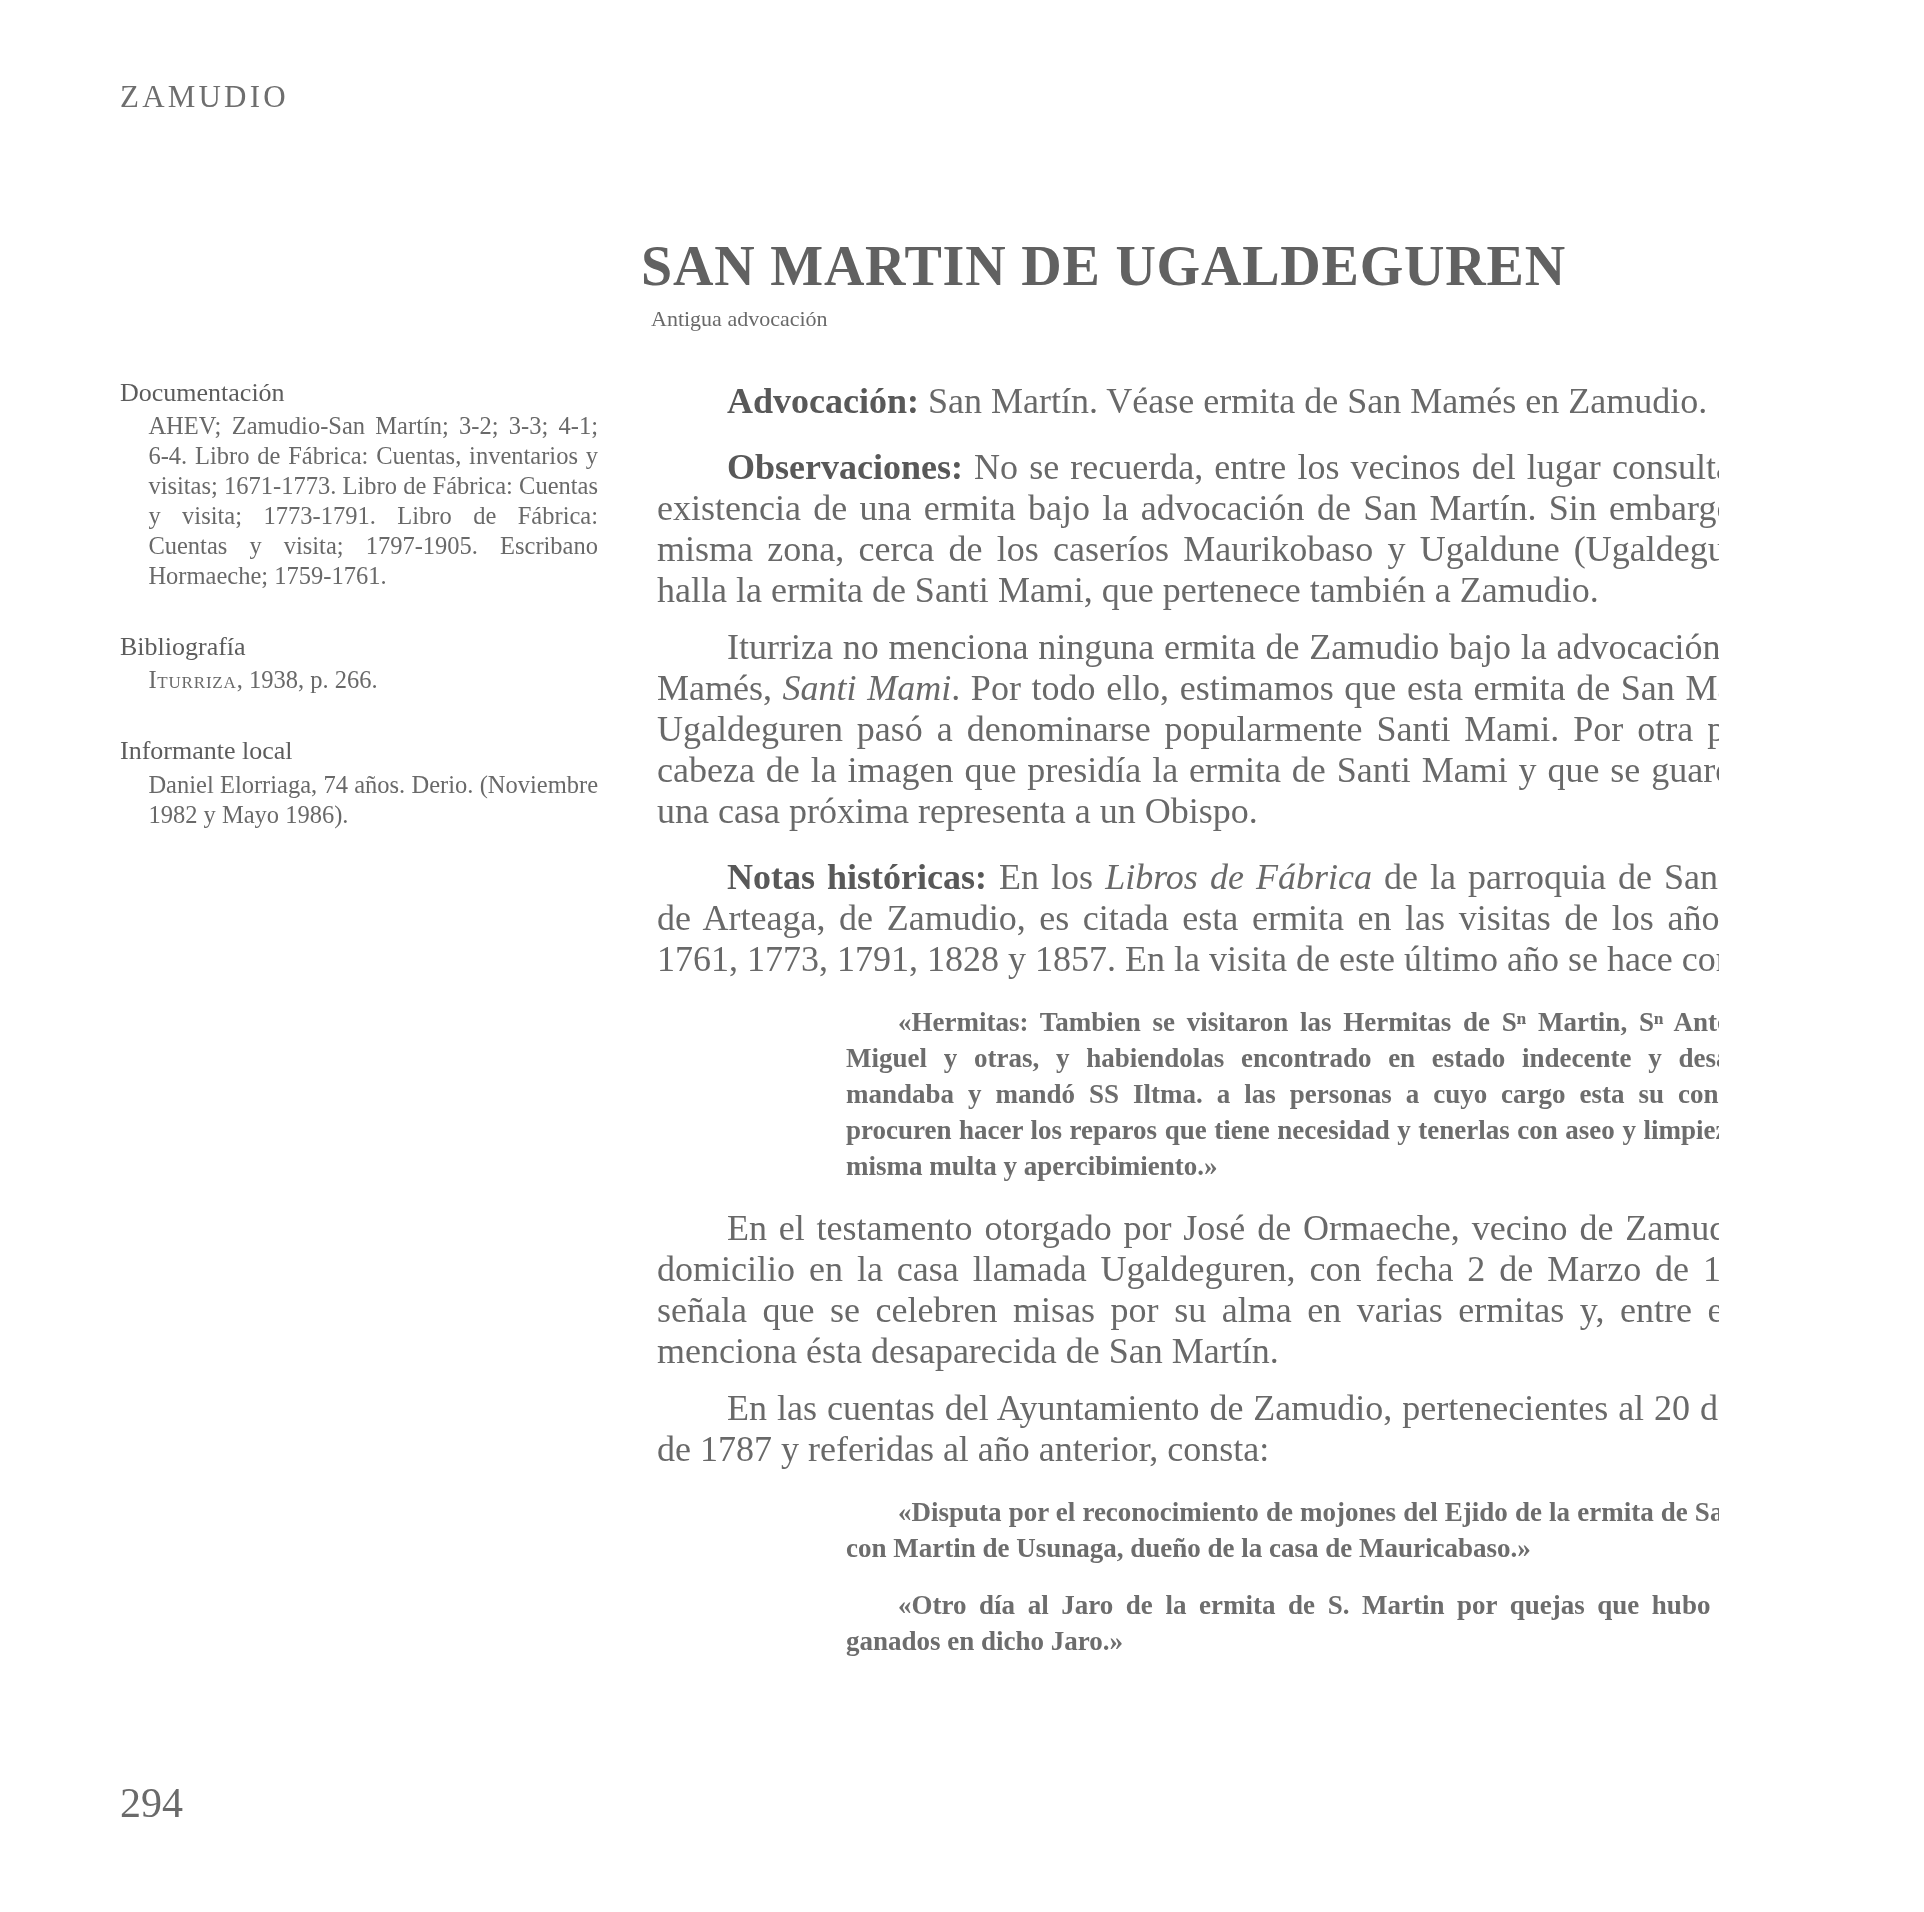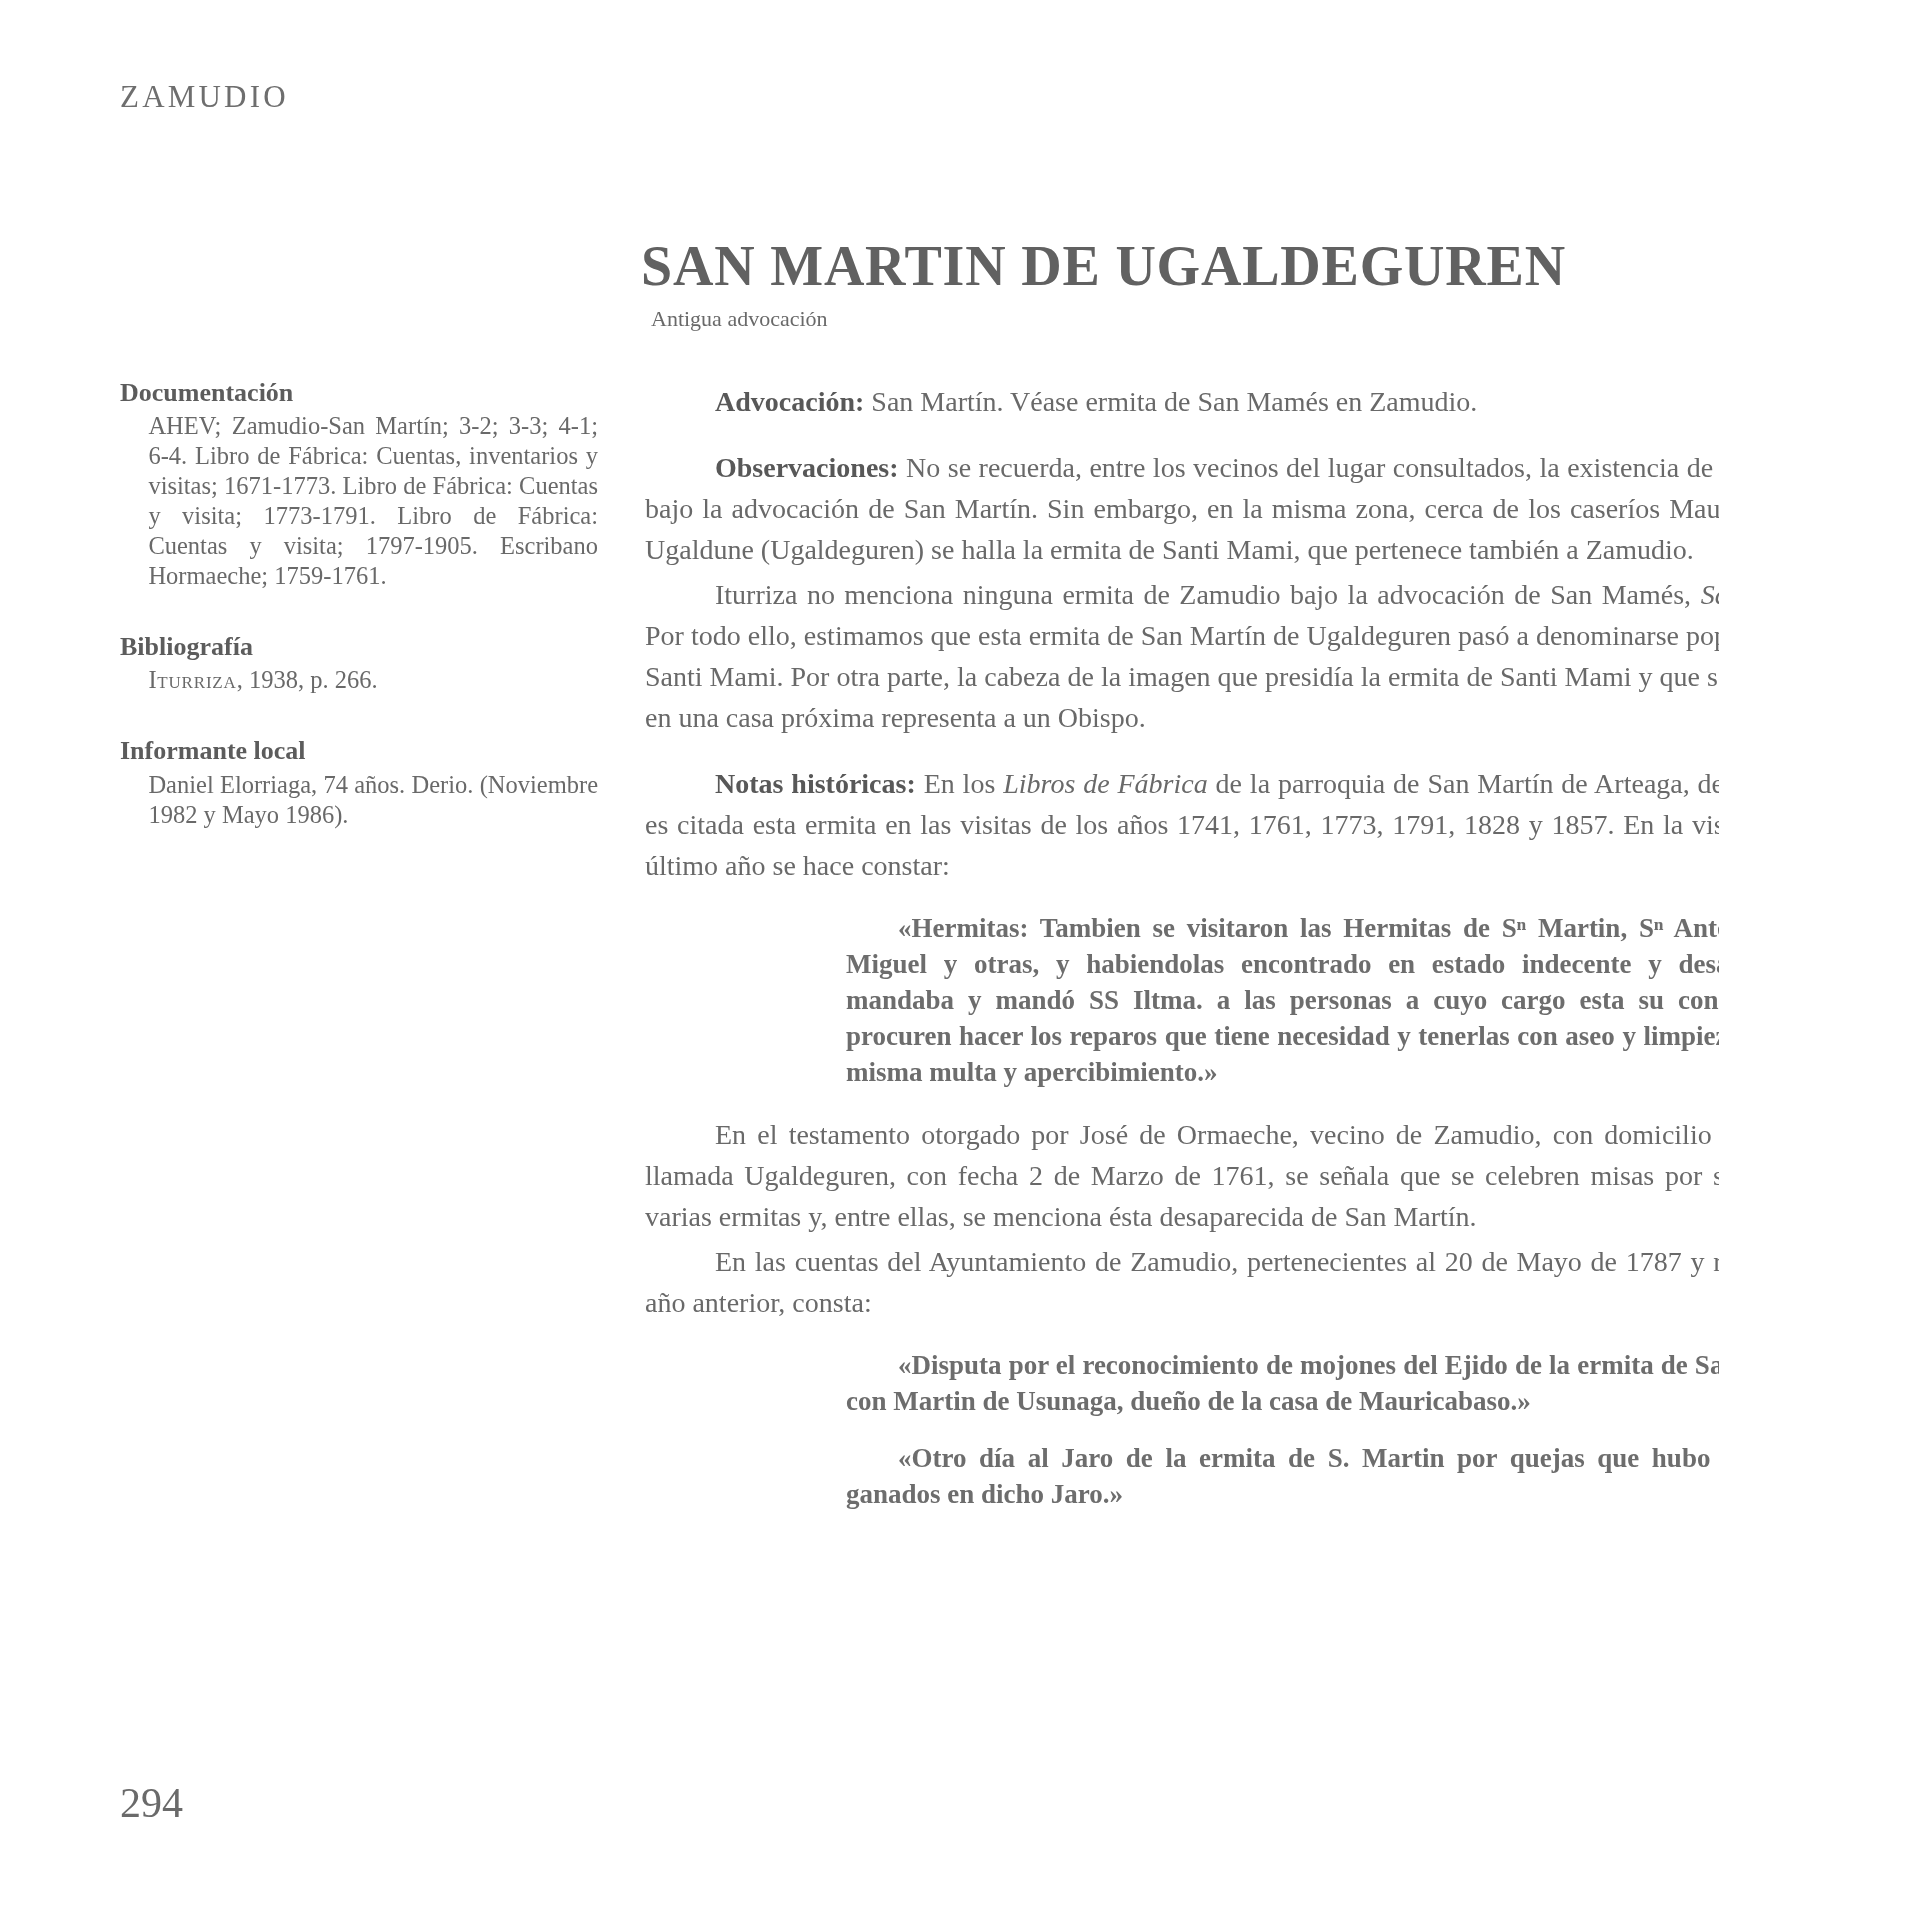--- a/index.html
+++ b/index.html
@@ -37,21 +37,21 @@
     box-sizing: border-box;
     padding-right: 43px;
     padding-top: 144px;
     font-size: 24.5px;
     line-height: 30px;
   }
   .sb-section { margin-bottom: 41px; }
   .sb-section h3 {
     margin: 0 0 3.2px 0;
     font-size: 26px;
-    font-weight: bold;
+    font-weight: normal;
     color: #5c5c5c;
   }
   .sb-section p {
     margin: 0 0 4.7px 28.4px;
     text-align: justify;
     color: #696969;
   }
   .sc { font-variant: small-caps; letter-spacing: 0.8px; }
   .article { width: 1203px; }
   .article h1 {
@@ -62,22 +62,22 @@
     color: #616161;
   }
   .article .subtitle {
     margin: 8px 0 0 10px;
     font-size: 22px;
     font-weight: normal;
     color: #696969;
   }
   .article-body { margin-top: 49px; }
   .para {
-    margin: 4px;
-    font-size: 28px;
+    margin: 16px;
+    font-size: 36px;
     line-height: 41px;
     text-align: justify;
     color: #696969;
   }
   .para b { color: #585858; }
   .para.lead { text-indent: 70px; margin-top: 25px; }
   .para.lead:first-child { margin-top: 0; }
   .para.body-indent { text-indent: 70px; }
   .para.quote {
     margin: 24px 16px 24px 205px;

